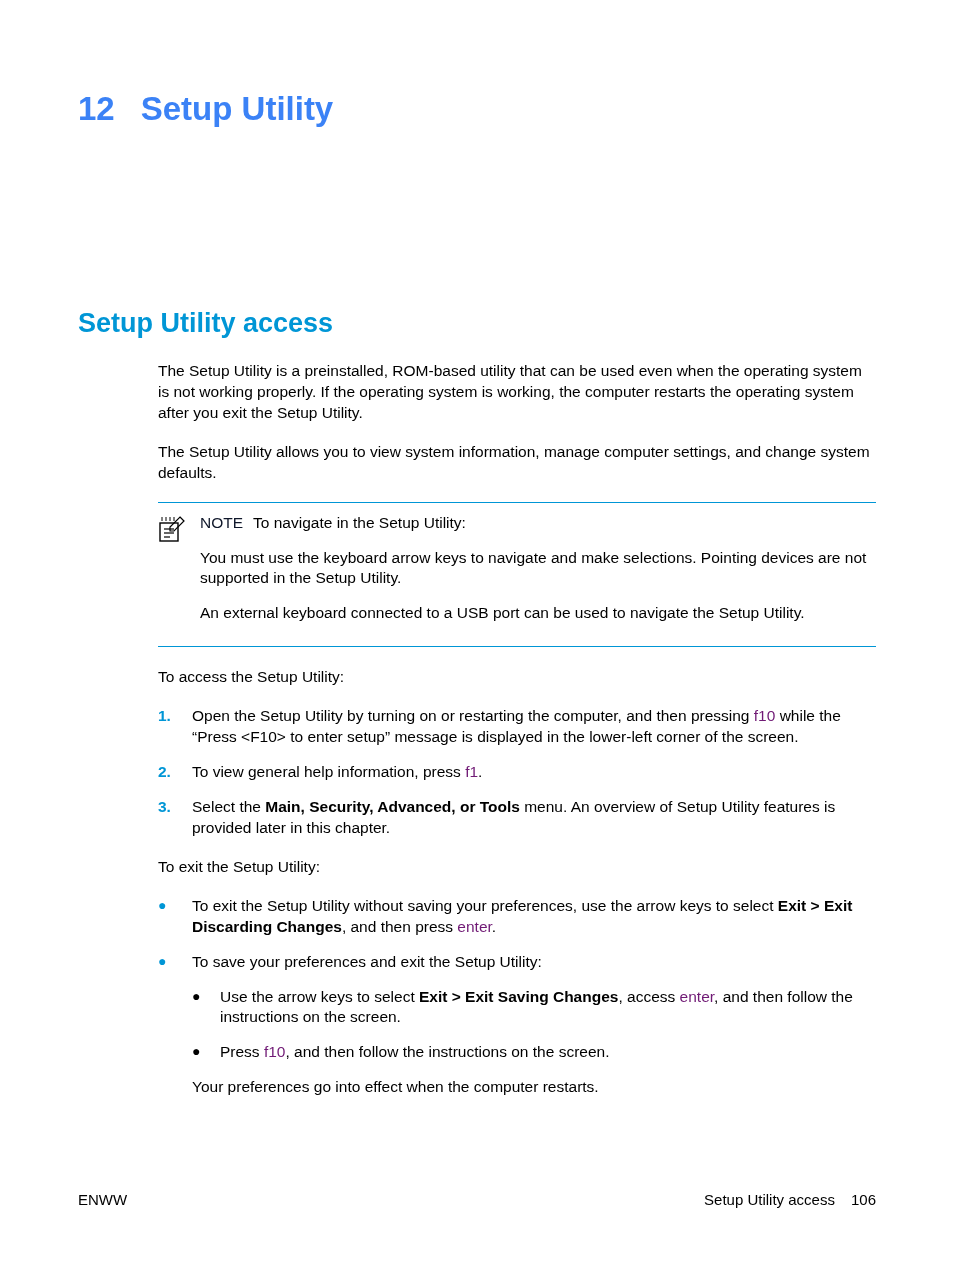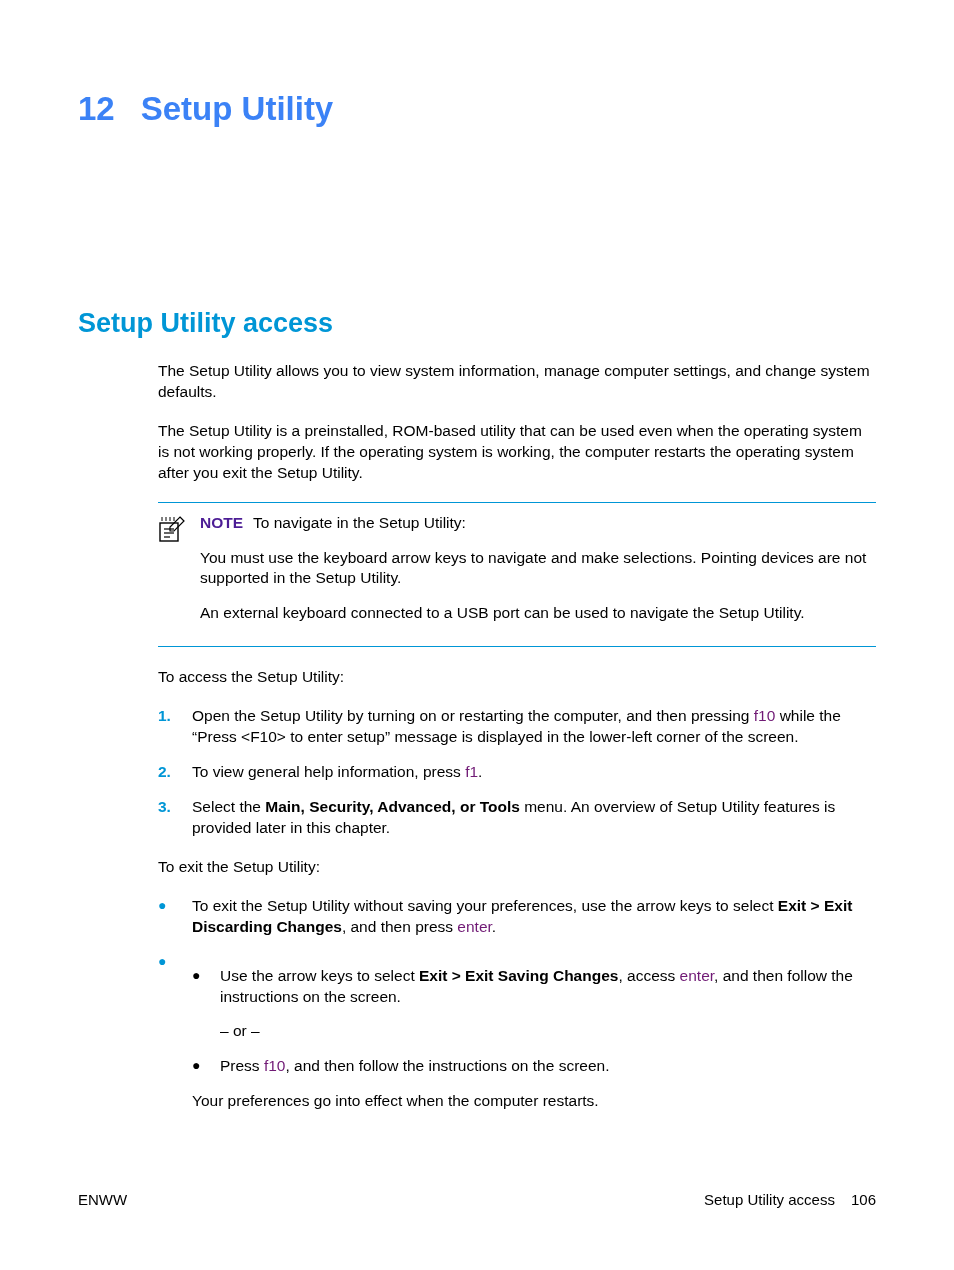--- a/index.html
+++ b/index.html
@@ -40,22 +40,22 @@
     align-items: flex-start;
     gap: 14px;
     margin-left: 0;
   }
   .note-icon {
     flex: 0 0 28px;
     margin-top: 2px;
   }
   .note-body { flex: 1; }
   .note-label {
-    color: #4c1d95;
-    font-weight: bold;
+    color: #0f172a;
+    font-weight: normal;
     margin-right: 10px;
   }
   .note-body p { margin-bottom: 14px; }
   .note-body p:last-child { margin-bottom: 10px; }
   ol.steps {
     list-style: none;
     margin-bottom: 18px;
   }
   ol.steps li {
     display: flex;
@@ -117,22 +117,22 @@
 <body>
 
 <h1 class="chapter-title">
   <span class="chapter-num">12</span><span>Setup Utility</span>
 </h1>
 
 <h2 class="section-title">Setup Utility access</h2>
 
 <div class="content">
 
+  <p class="para">The Setup Utility is a preinstalled, ROM-based utility that can be used even when the operating system is not working properly. If the operating system is working, the computer restarts the operating system after you exit the Setup Utility.</p>
   <p class="para">The Setup Utility allows you to view system information, manage computer settings, and change system defaults.</p>
-  <p class="para">The Setup Utility is a preinstalled, ROM-based utility that can be used even when the operating system is not working properly. If the operating system is working, the computer restarts the operating system after you exit the Setup Utility.</p>
 
   <div class="note-box">
     <div class="note-icon">
       <svg width="28" height="28" viewBox="0 0 28 28">
         <rect x="2" y="8" width="18" height="18" fill="none" stroke="#000" stroke-width="1.4"></rect>
         <line x1="6" y1="14" x2="16" y2="14" stroke="#000" stroke-width="1.2"></line>
         <line x1="6" y1="18" x2="16" y2="18" stroke="#000" stroke-width="1.2"></line>
         <line x1="6" y1="22" x2="12" y2="22" stroke="#000" stroke-width="1.2"></line>
         <polygon points="22,2 26,6 16,16 12,16 12,12" fill="none" stroke="#000" stroke-width="1.2"></polygon>
         <path d="M4 6 L4 2 M8 6 L8 2 M12 6 L12 2 M16 6 L16 2" stroke="#000" stroke-width="1"></path>
@@ -165,27 +165,27 @@
   <p class="para">To exit the Setup Utility:</p>
 
   <ul class="bullets">
     <li>
       <span class="dot">●</span>
       <span class="txt"><span>To exit the Setup Utility without saving your preferences, use the arrow keys to select </span><span class="bold">Exit &gt; Exit Discarding Changes</span><span>, and then press </span><span class="key">enter</span><span>.</span></span>
     </li>
     <li>
       <span class="dot">●</span>
       <span class="txt">
+        <span>To save your preferences and exit the Setup Utility:</span>
         <ul class="subbullets">
           <li>
             <span class="dot">●</span>
             <span class="txt"><span>Use the arrow keys to select </span><span class="bold">Exit &gt; Exit Saving Changes</span><span>, access </span><span class="key">enter</span><span>, and then follow the instructions on the screen.</span></span>
           </li>
         </ul>
-        <p class="or-sep">– or –</p>
         <ul class="subbullets">
           <li>
             <span class="dot">●</span>
             <span class="txt"><span>Press </span><span class="key">f10</span><span>, and then follow the instructions on the screen.</span></span>
           </li>
         </ul>
         <p class="final">Your preferences go into effect when the computer restarts.</p>
       </span>
     </li>
   </ul>

